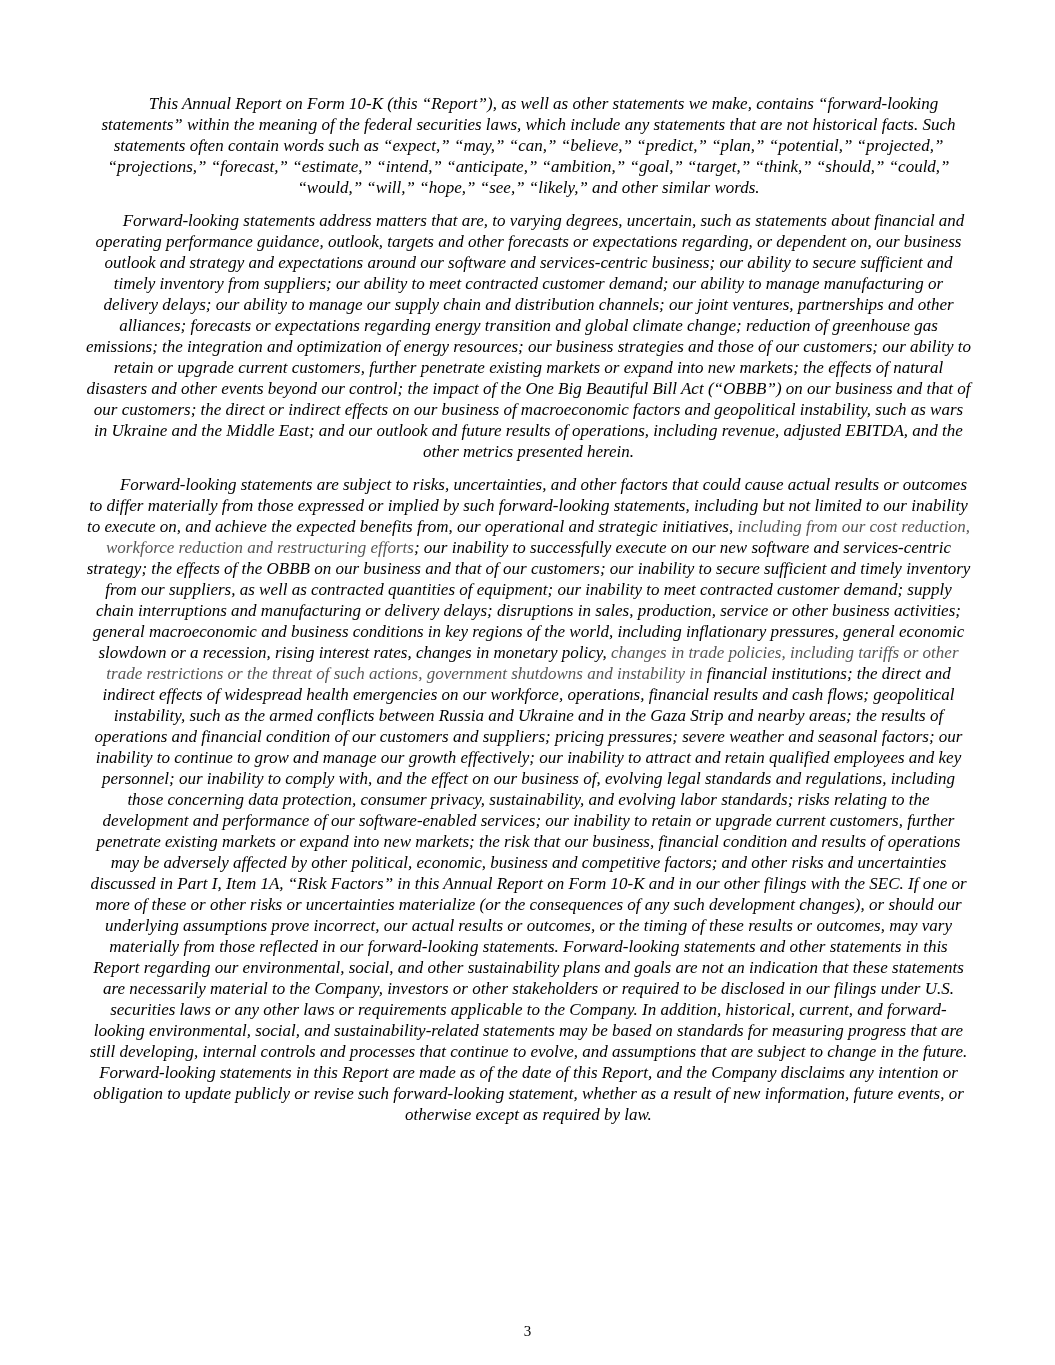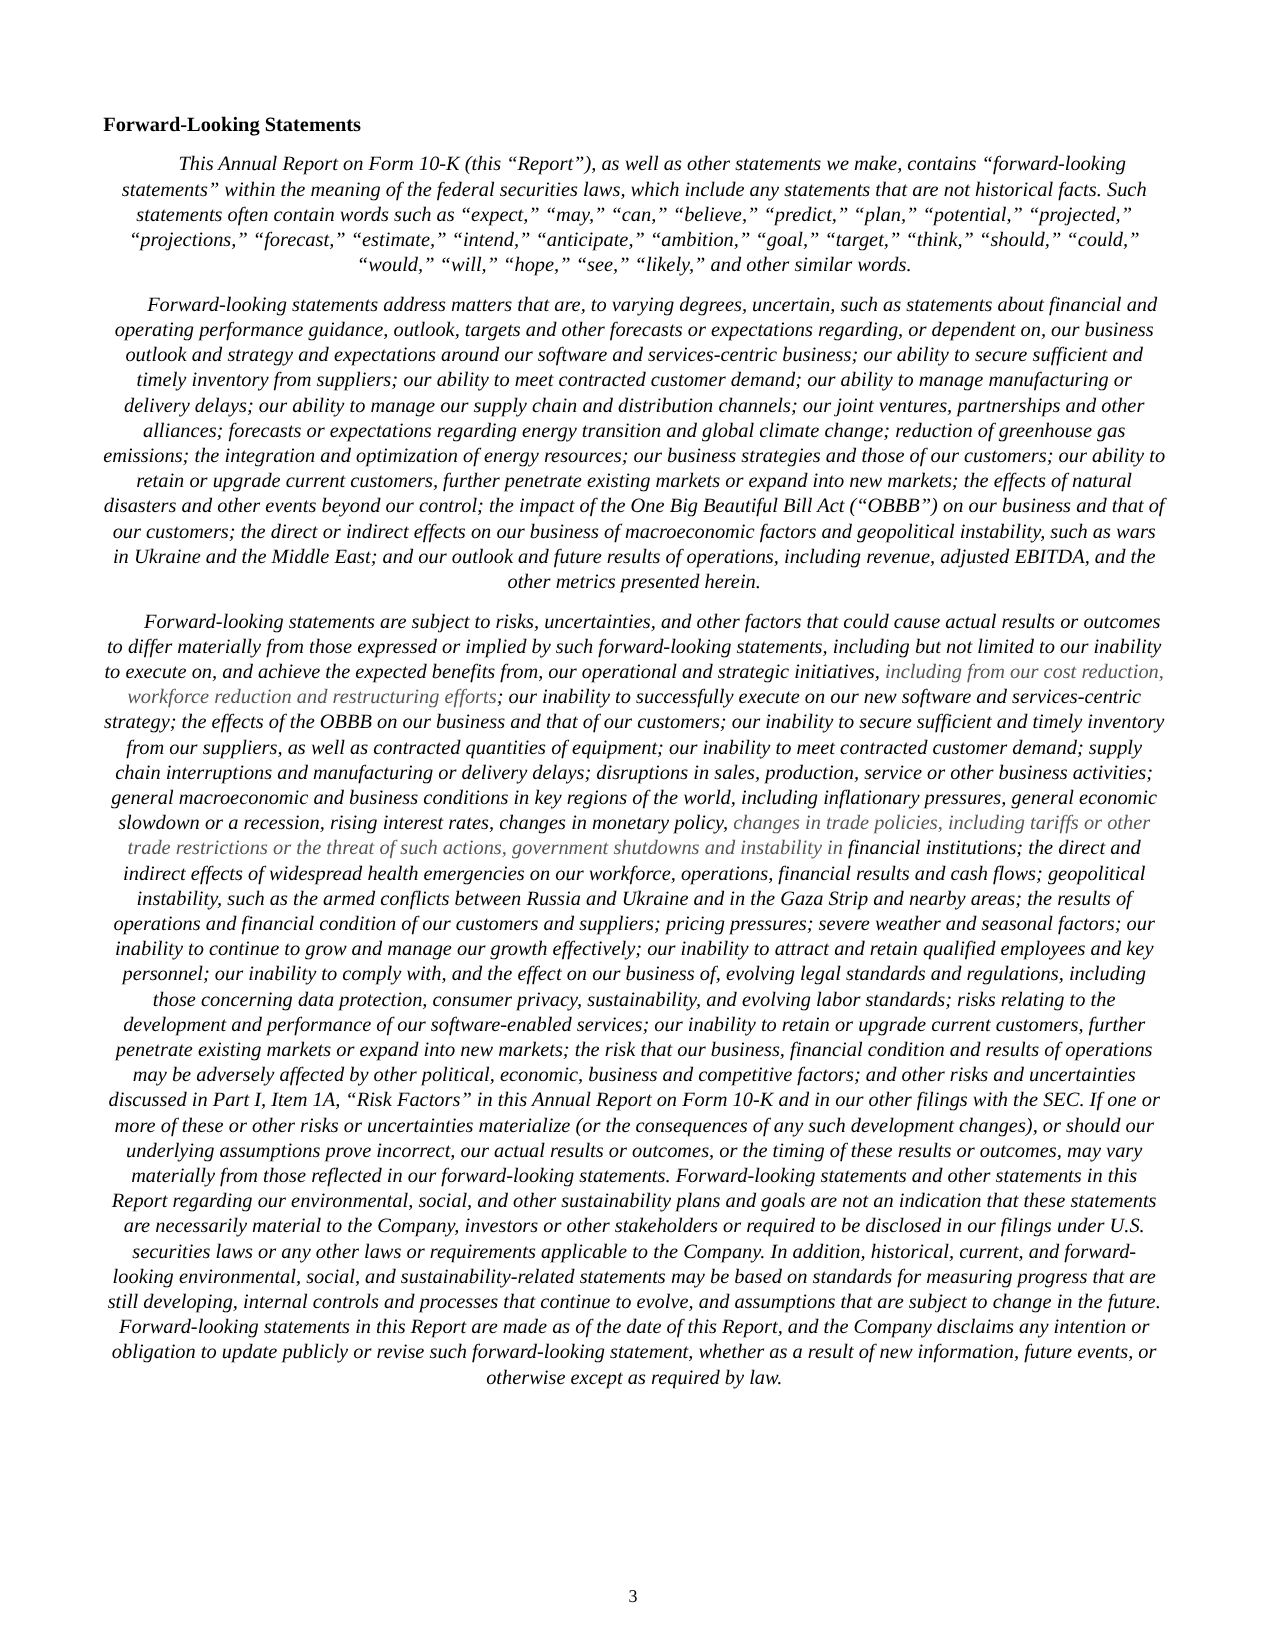--- a/index.html
+++ b/index.html
@@ -45,21 +45,20 @@
     text-align: center;
     font-size: 15px;
     font-style: normal;
     color: #000000;
   }
 </style>
 </head>
 <body>
 
 <div class="page">
-  <h1 class="heading">Forward-Looking Statements</h1>
 
   <p class="para"><span>This Annual Report on Form 10-K (this “Report”), as well as other statements we make, contains “forward-looking statements” within the meaning of the federal securities laws, which include any statements that are not historical facts. Such statements often contain words such as “expect,” “may,” “can,” “believe,” “predict,” “plan,” “potential,” “projected,” “projections,” “forecast,” “estimate,” “intend,” “anticipate,” “ambition,” “goal,” “target,” “think,” “should,” “could,” “would,” “will,” “hope,” “see,” “likely,” and other similar words.</span></p>
 
   <p class="para"><span>Forward-looking statements address matters that are, to varying degrees, uncertain, such as statements about financial and operating performance guidance, outlook, targets and other forecasts or expectations regarding, or dependent on, our business outlook and strategy and expectations around our software and services-centric business; our ability to secure sufficient and timely inventory from suppliers; our ability to meet contracted customer demand; our ability to manage manufacturing or delivery delays; our ability to manage our supply chain and distribution channels; our joint ventures, partnerships and other alliances; forecasts or expectations regarding energy transition and global climate change; reduction of greenhouse gas emissions; the integration and optimization of energy resources; our business strategies and those of our customers; our ability to retain or upgrade current customers, further penetrate existing markets or expand into new markets; the effects of natural disasters and other events beyond our control; the impact of the One Big Beautiful Bill Act (“OBBB”) on our business and that of our customers; the direct or indirect effects on our business of macroeconomic factors and geopolitical instability, such as wars in Ukraine and the Middle East; and our outlook and future results of operations, including revenue, adjusted EBITDA, and the other metrics presented herein.</span></p>
 
   <p class="para"><span>Forward-looking statements are subject to risks, uncertainties, and other factors that could cause actual results or outcomes to differ materially from those expressed or implied by such forward-looking statements, including but not limited to our inability to execute on, and achieve the expected benefits from, our operational and strategic initiatives, </span><span class="muted">including from our cost reduction, workforce reduction and restructuring efforts</span><span>; our inability to successfully execute on our new software and services-centric strategy; the effects of the OBBB on our business and that of our customers; our inability to secure sufficient and timely inventory from our suppliers, as well as contracted quantities of equipment; our inability to meet contracted customer demand; supply chain interruptions and manufacturing or delivery delays; disruptions in sales, production, service or other business activities; general macroeconomic and business conditions in key regions of the world, including inflationary pressures, general economic slowdown or a recession, rising interest rates, changes in monetary policy, </span><span class="muted">changes in trade policies, including tariffs or other trade restrictions or the threat of such actions, government shutdowns and instability in</span><span> financial institutions; the direct and indirect effects of widespread health emergencies on our workforce, operations, financial results and cash flows; geopolitical instability, such as the armed conflicts between Russia and Ukraine and in the Gaza Strip and nearby areas; the results of operations and financial condition of our customers and suppliers; pricing pressures; severe weather and seasonal factors; our inability to continue to grow and manage our growth effectively; our inability to attract and retain qualified employees and key personnel; our inability to comply with, and the effect on our business of, evolving legal standards and regulations, including those concerning data protection, consumer privacy, sustainability, and evolving labor standards; risks relating to the development and performance of our software-enabled services; our inability to retain or upgrade current customers, further penetrate existing markets or expand into new markets; the risk that our business, financial condition and results of operations may be adversely affected by other political, economic, business and competitive factors; and other risks and uncertainties discussed in Part I, Item 1A, “Risk Factors” in this Annual Report on Form 10-K and in our other filings with the SEC. If one or more of these or other risks or uncertainties materialize (or the consequences of any such development changes), or should our underlying assumptions prove incorrect, our actual results or outcomes, or the timing of these results or outcomes, may vary materially from those reflected in our forward-looking statements. Forward-looking statements and other statements in this Report regarding our environmental, social, and other sustainability plans and goals are not an indication that these statements are necessarily material to the Company, investors or other stakeholders or required to be disclosed in our filings under U.S. securities laws or any other laws or requirements applicable to the Company. In addition, historical, current, and forward-looking environmental, social, and sustainability-related statements may be based on standards for measuring progress that are still developing, internal controls and processes that continue to evolve, and assumptions that are subject to change in the future. Forward-looking statements in this Report are made as of the date of this Report, and the Company disclaims any intention or obligation to update publicly or revise such forward-looking statement, whether as a result of new information, future events, or otherwise except as required by law.</span></p>
 
   <div class="page-footer">3</div>
 </div>
 

